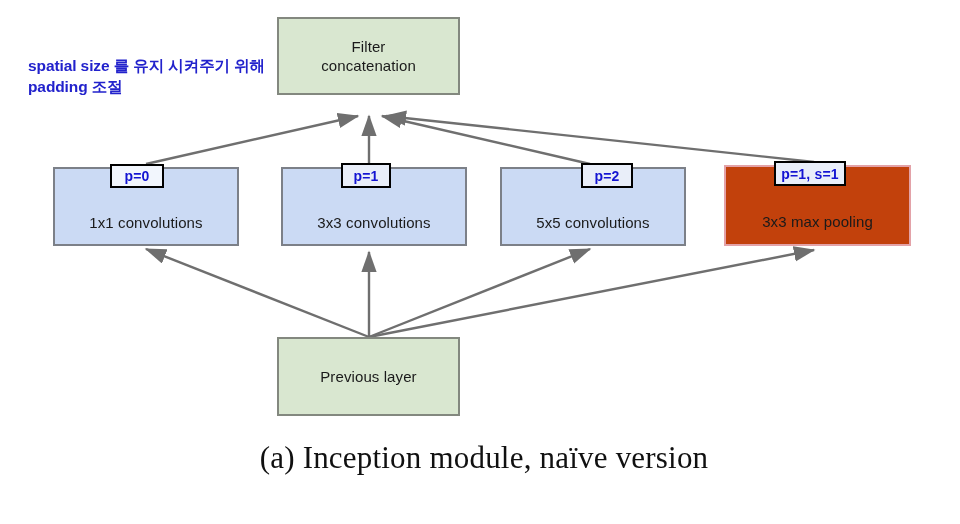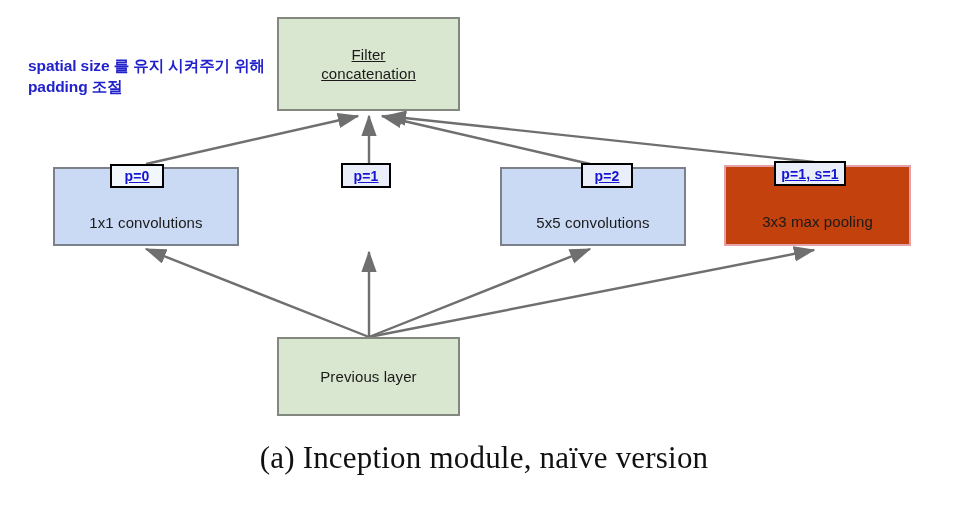--- a/index.html
+++ b/index.html
@@ -33,21 +33,21 @@
     font-size: 15px;
     color: #1a1a1a;
     line-height: 1.28;
     letter-spacing: 0.1px;
     z-index: 3;
   }
   .node.green { background: #d9e7d0; border-color: #83887f; }
   .node.blue  { background: #cbdaf4; border-color: #7c8088; }
   .node.pink  { background: #c2410c; border-color: #e3a2a8; }
 
-  #filter-concat { left: 277px; top: 17px;  width: 183px; height: 94px; text-decoration: underline; }
+  #filter-concat { left: 277px; top: 17px;  width: 183px; height: 78px; }
   #conv1x1       { left: 53px;  top: 167px; width: 186px; height: 79px; }
   #conv3x3       { left: 281px; top: 167px; width: 186px; height: 79px; }
   #conv5x5       { left: 500px; top: 167px; width: 186px; height: 79px; }
   #maxpool       { left: 724px; top: 165px; width: 187px; height: 81px; }
   #prev-layer    { left: 277px; top: 337px; width: 183px; height: 79px; }
 
   .node-label { padding-top: 32px; }
   #prev-layer .node-label,
   #filter-concat .node-label { padding-top: 0; }
 
@@ -58,21 +58,20 @@
     background: #e9eef9;
     color: #1414d2;
     font-weight: bold;
     font-size: 14px;
     letter-spacing: 0.2px;
     display: flex;
     align-items: center;
     justify-content: center;
     z-index: 6;
     white-space: nowrap;
-    text-decoration: underline;
   }
   #ptag-0 { left: 110px; top: 164px; width: 54px; height: 24px; background:#f2f6fd; }
   #ptag-1 { left: 341px; top: 163px; width: 50px; height: 25px; }
   #ptag-2 { left: 561px; top: 163px; width: 52px; height: 25px; margin-left: 20px; }
   #ptag-3 { left: 774px; top: 161px; width: 72px; height: 25px; }
 
   #annotation {
     position: absolute;
     left: 28px;
     top: 55px;
@@ -123,20 +122,23 @@
     <div class="node-label">
       <span>Filter</span><br>
       <span>concatenation</span>
     </div>
   </div>
 
   <div class="node blue" id="conv1x1">
     <div class="node-label">1x1 convolutions</div>
   </div>
 
+  <div class="node blue" id="conv3x3">
+    <div class="node-label">3x3 convolutions</div>
+  </div>
 
   <div class="node blue" id="conv5x5">
     <div class="node-label">5x5 convolutions</div>
   </div>
 
   <div class="node pink" id="maxpool">
     <div class="node-label">3x3 max pooling</div>
   </div>
 
   <div class="node green" id="prev-layer">

